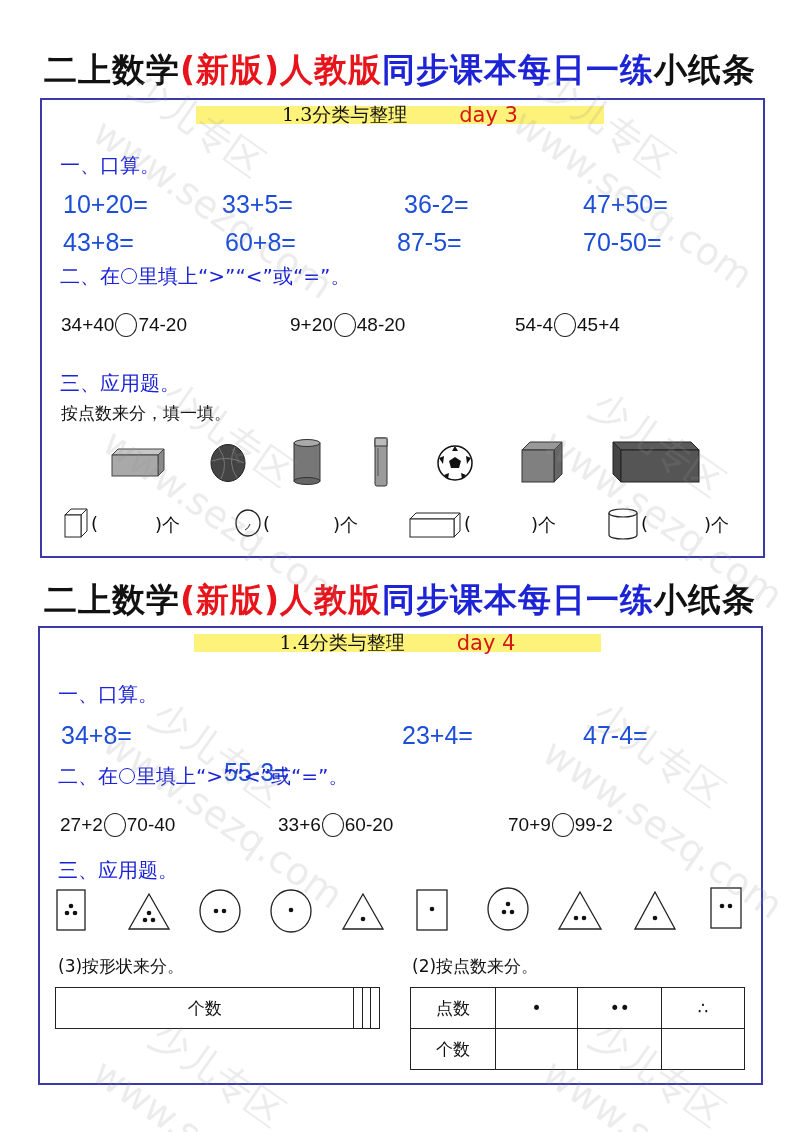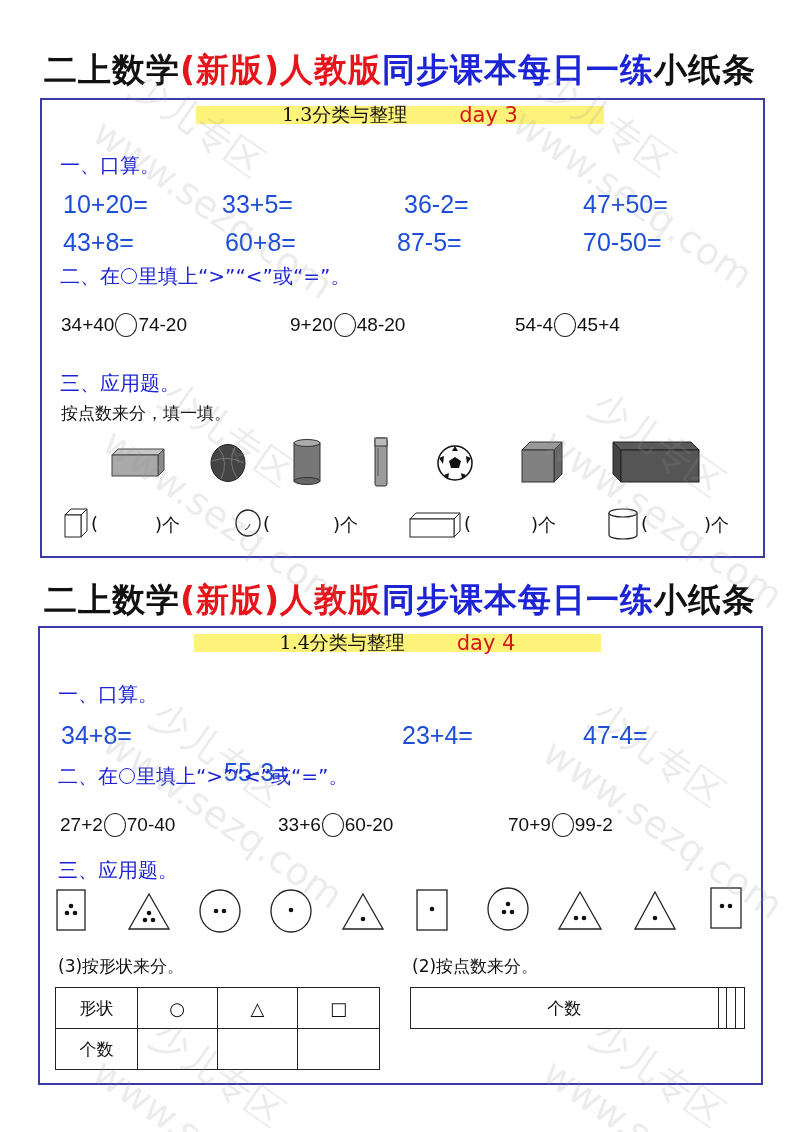--- a/index.html
+++ b/index.html
@@ -280,37 +280,37 @@
       <circle cx="12" cy="19" r="2.3" fill="#111"></circle>
       <circle cx="20" cy="19" r="2.3" fill="#111"></circle>
     </svg>
 </div>
 
 <div class="instr" style="left:58px; top:955px;">(3)按形状来分。</div>
 <div class="instr" style="left:412px; top:955px;">(2)按点数来分。</div>
 
 <table class="tbl" style="left:55px; top:987px; width:325px;">
   <tbody>
-      <tr>
-    <td style="width:82px;">形状</td>
-    <td style="width:80px; font-size:18px;">○</td>
-    <td style="width:81px; font-size:18px;">△</td>
-    <td style="width:82px; font-size:18px;">□</td>
-  </tr>
   <tr>
     <td>个数</td>
     <td></td>
     <td></td>
     <td></td>
   </tr>
 </tbody>
   </table>
 
 <table class="tbl" style="left:410px; top:987px; width:335px;">
   <tbody>
+      <tr>
+    <td style="width:85px;">点数</td>
+    <td style="width:83px;">•</td>
+    <td style="width:84px;">••</td>
+    <td style="width:83px;">∴</td>
+  </tr>
   <tr>
     <td>个数</td>
     <td></td>
     <td></td>
     <td></td>
   </tr>
 </tbody>
   </table>
 
 <div class="watermark" style="left:150px; top:60px;">少儿专区</div>

